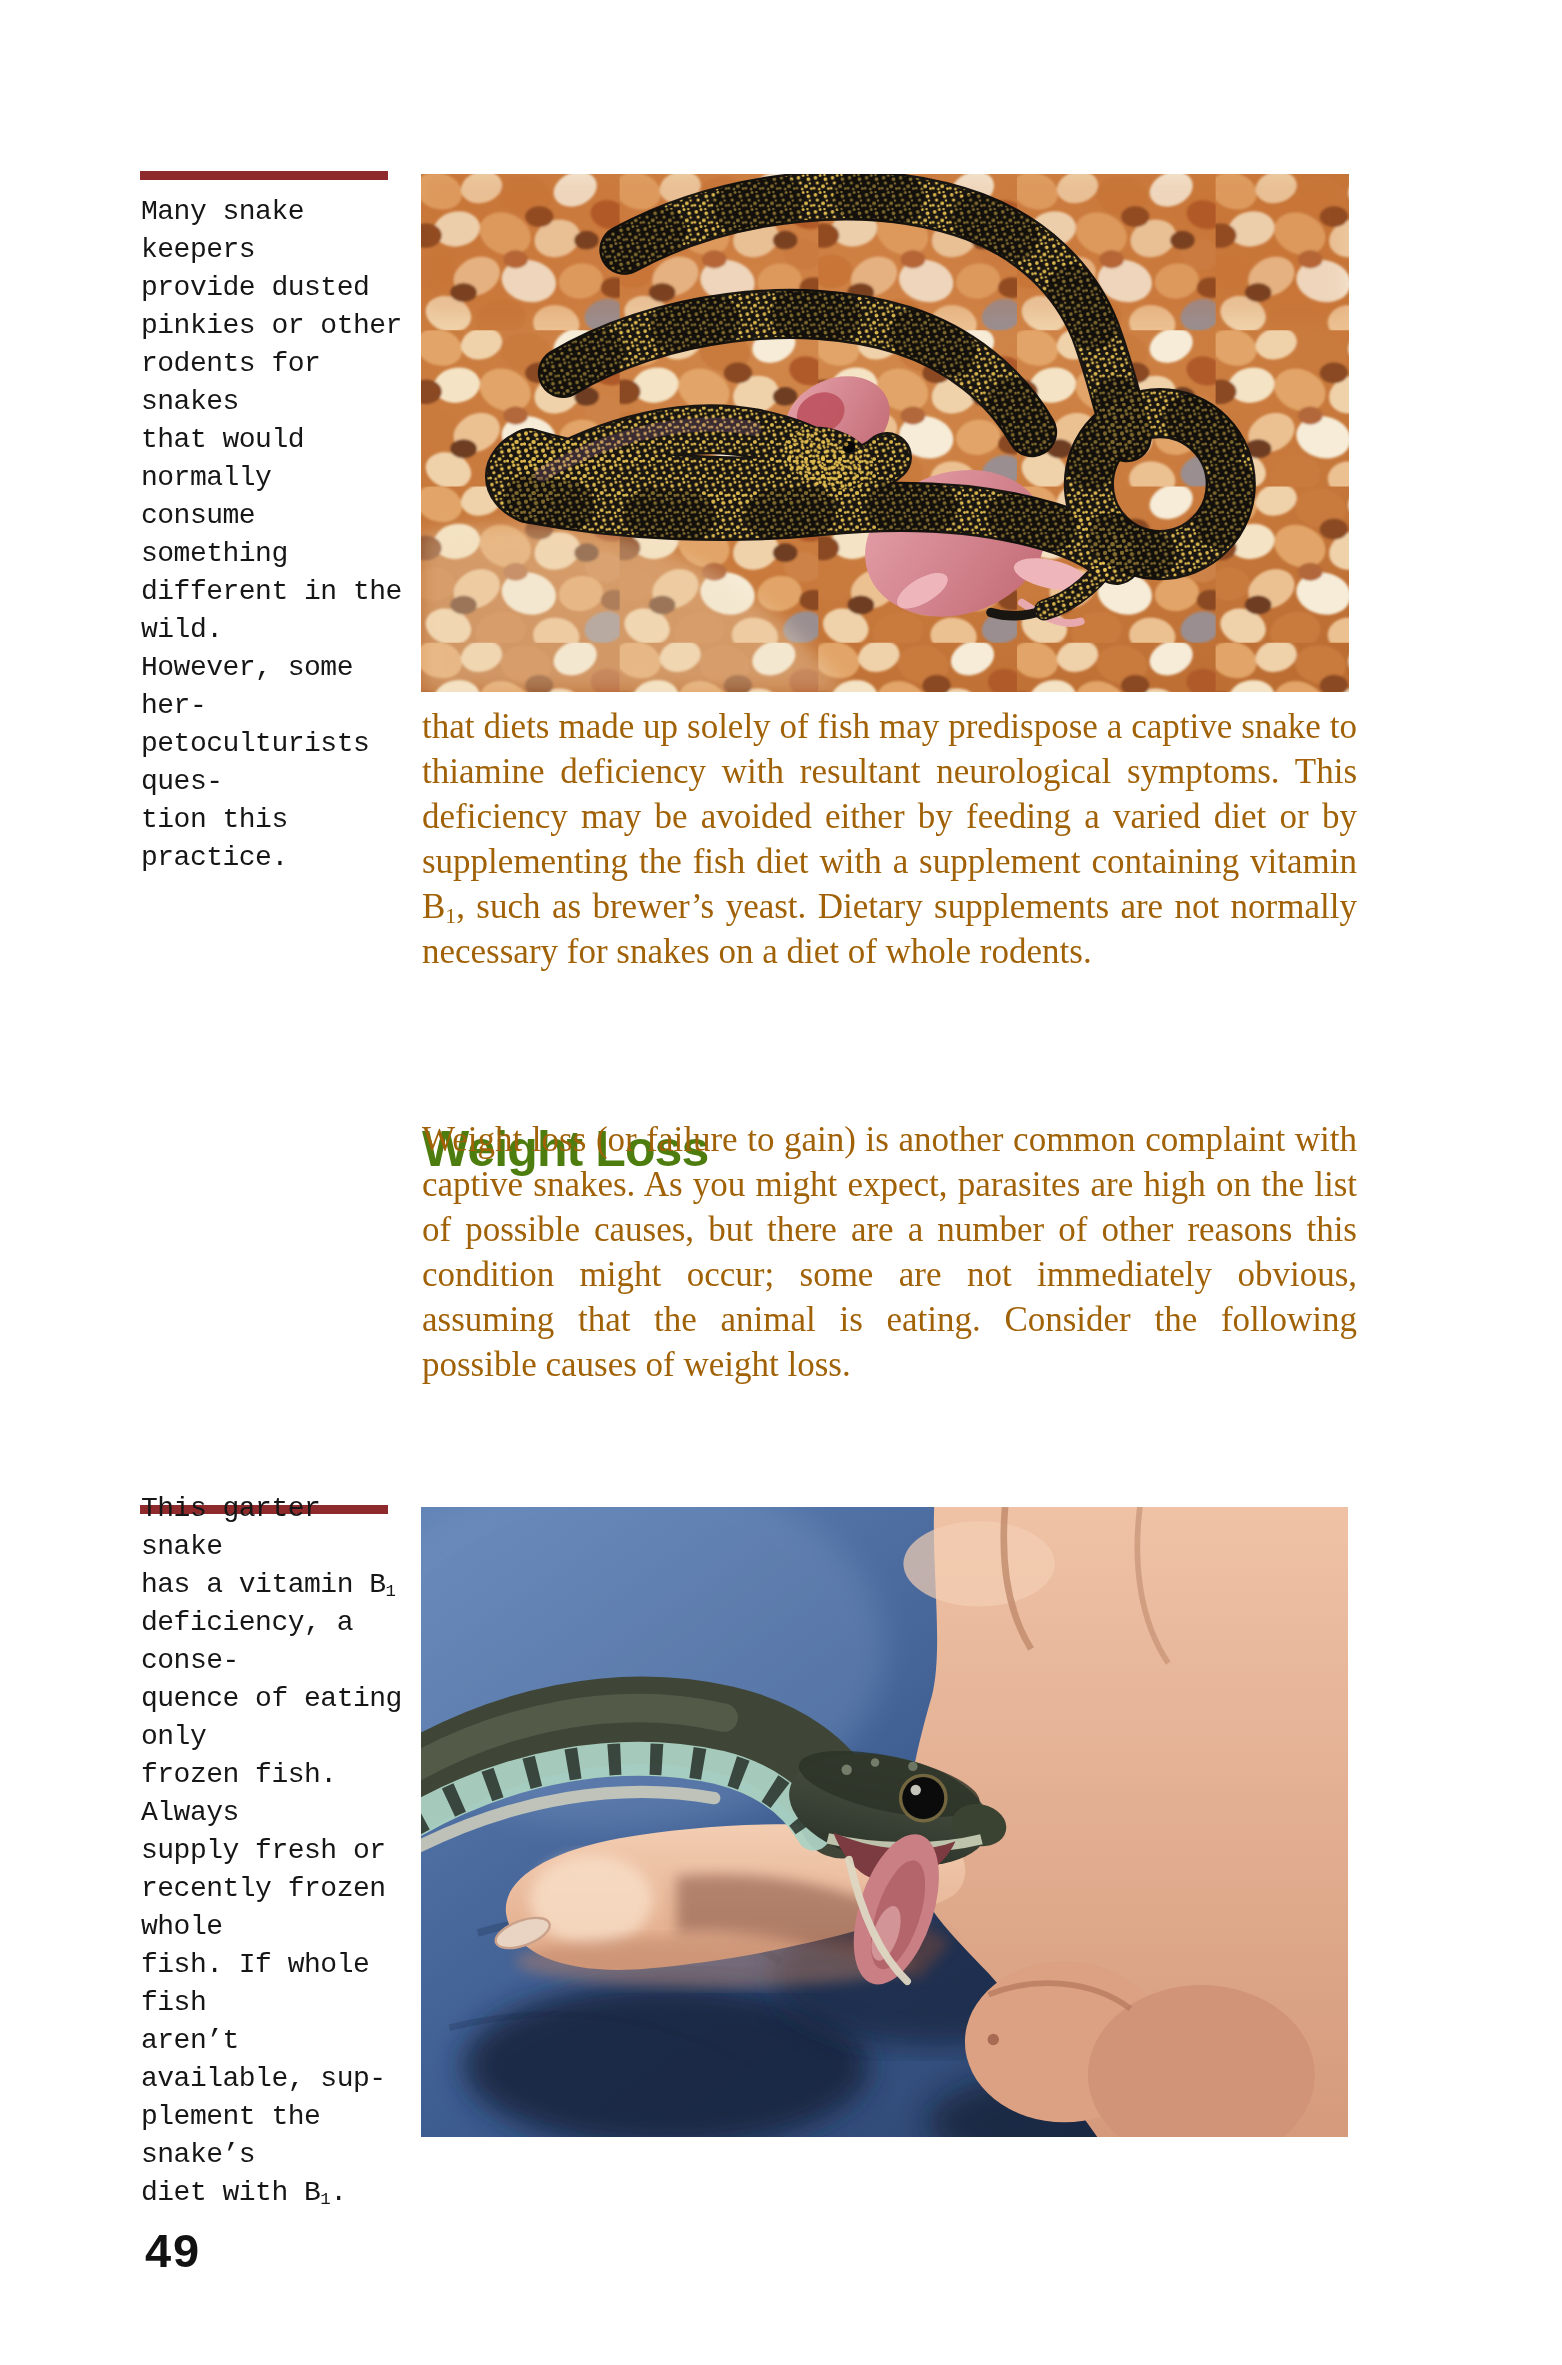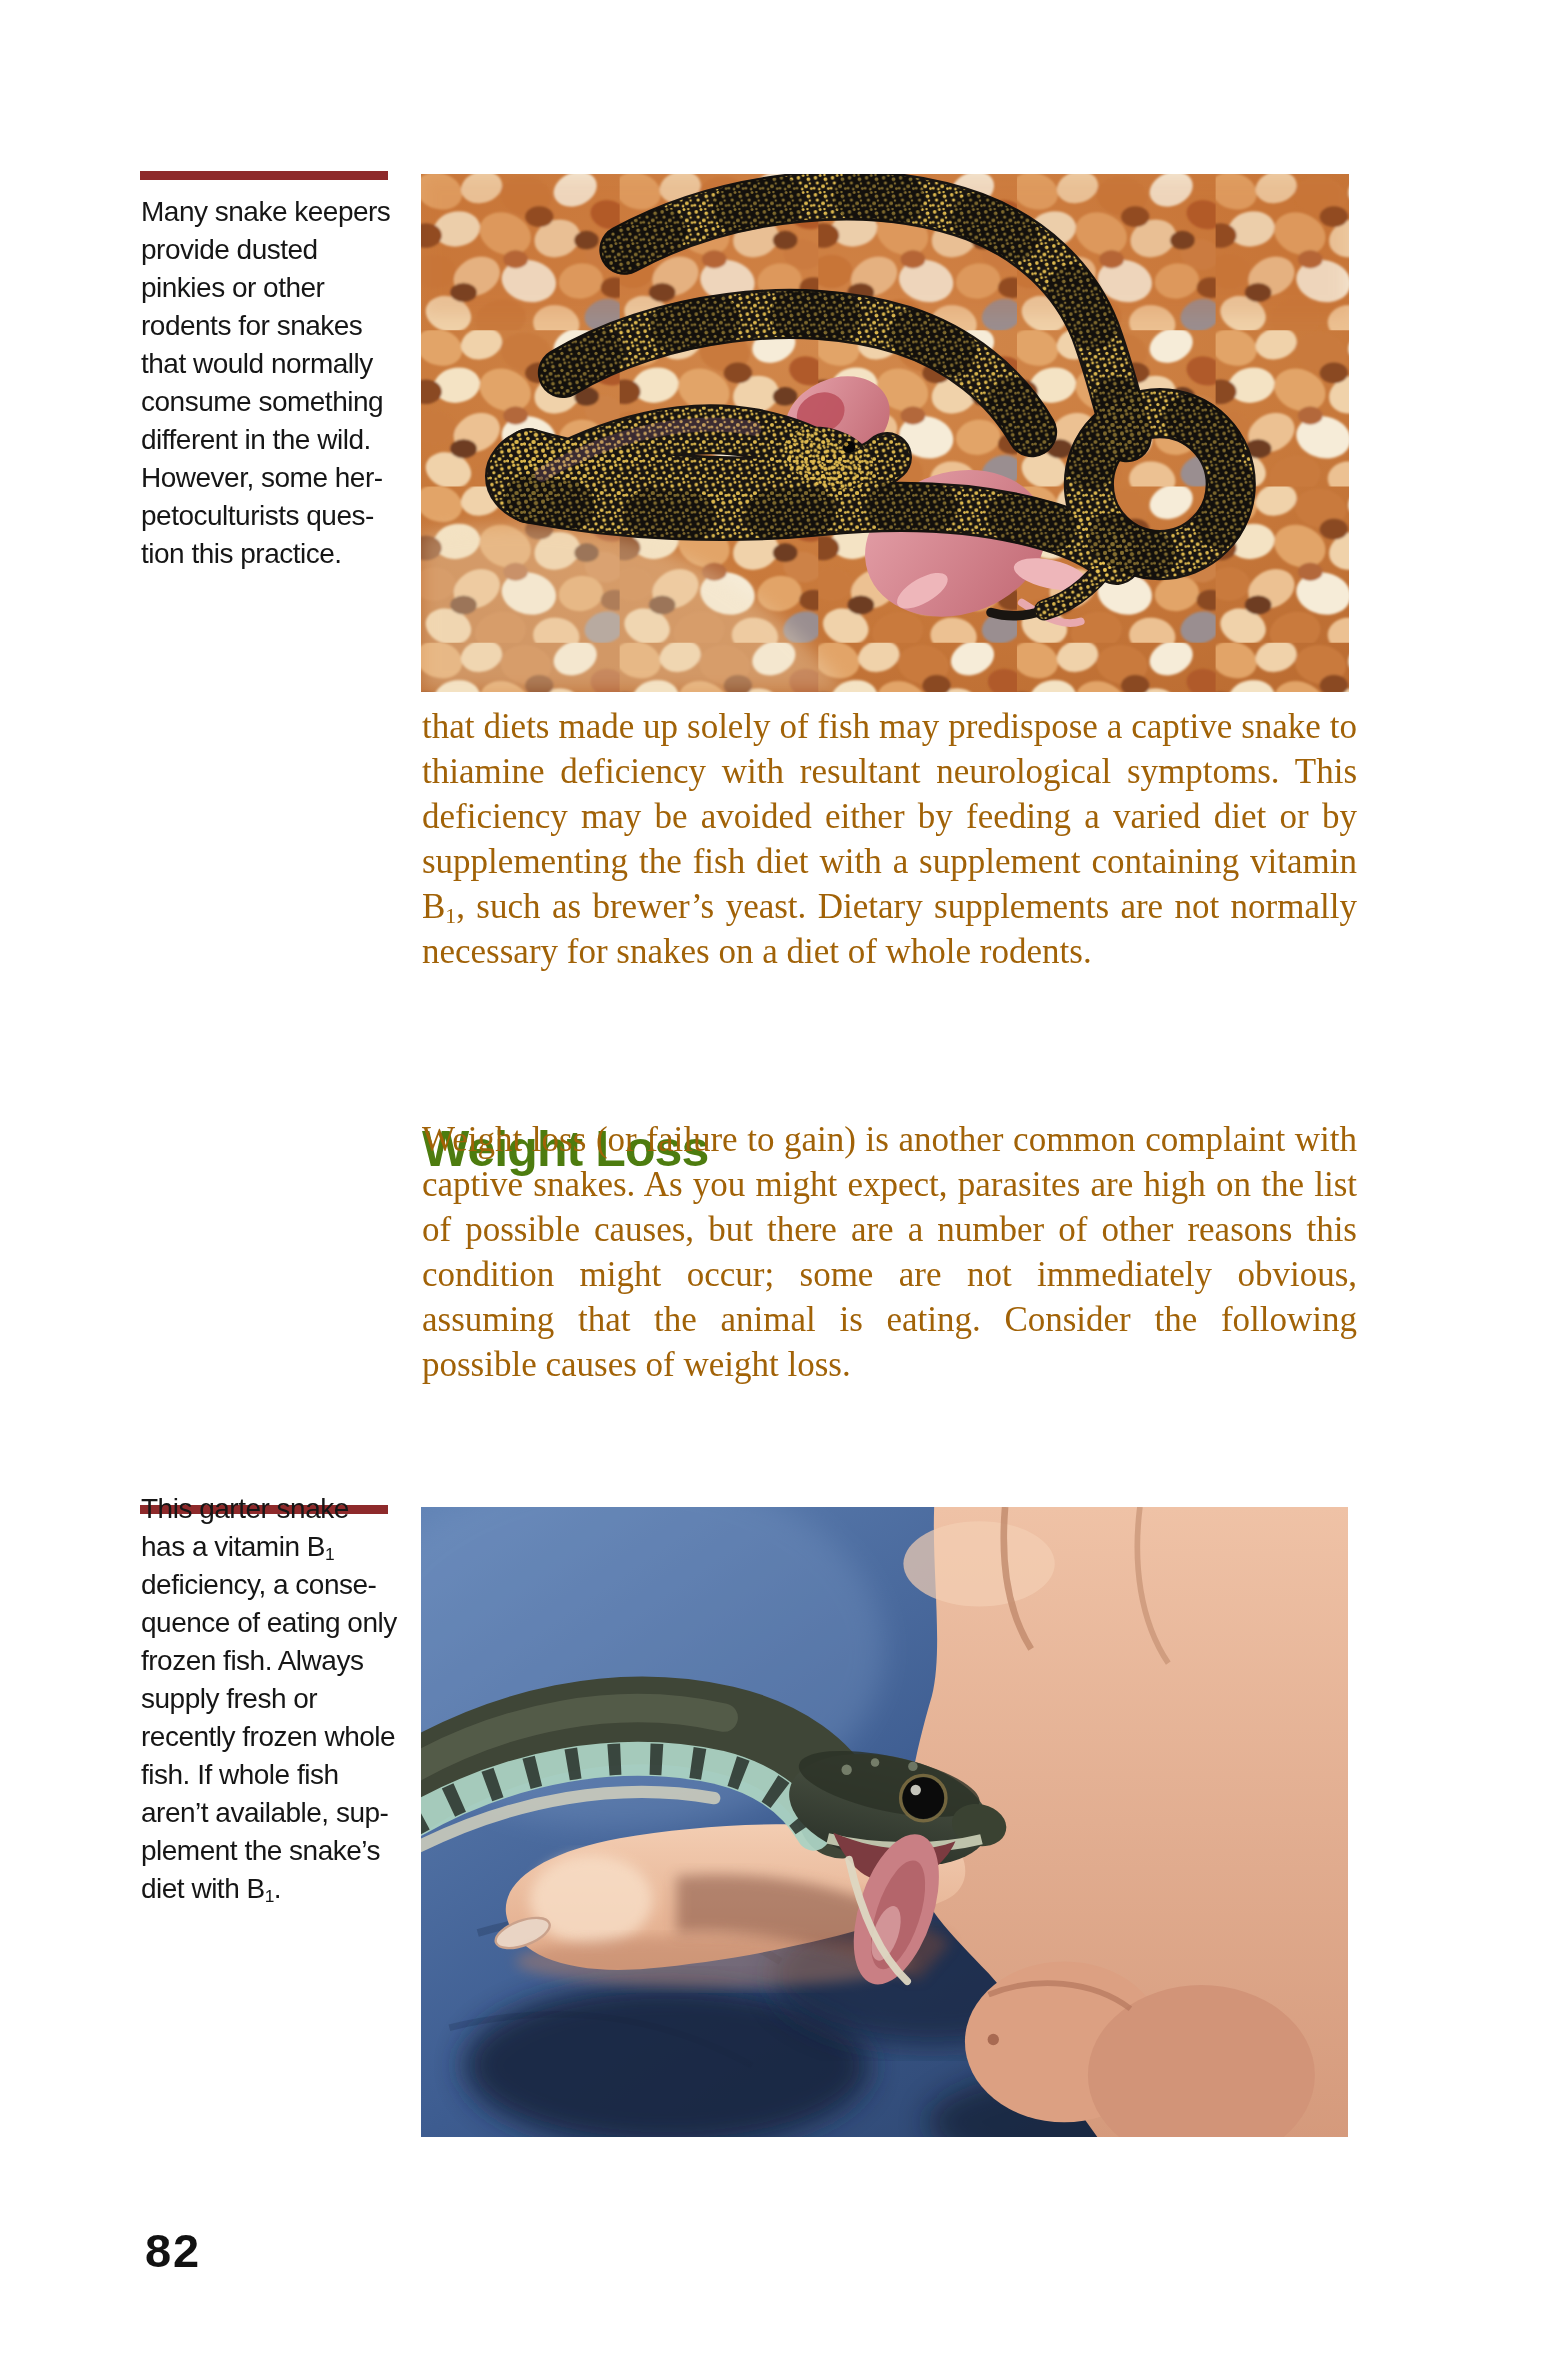--- a/index.html
+++ b/index.html
@@ -1,19 +1,19 @@
 <!DOCTYPE html>
 <html style="font-size:7.6px"><head>
 <meta charset="utf-8">
 <style>
   *{margin:0;padding:0;box-sizing:border-box}
   html,body{width:1562px;height:2411px}
   body{position:relative;background:#ffffff;color:#151310;font-family:"Liberation Sans",sans-serif;overflow:hidden}
   .rule{position:absolute;left:140px;width:248px;height:9px;background:var(--accent,#8e2a2b)}
-  .caption{position:absolute;left:141px;width:277px;font-family:Liberation Sans, sans-serif;
+  .caption{position:absolute;left:141px;width:277px;font-family:Liberation Mono, monospace;
            font-size:28px;line-height:38px;letter-spacing:-0.5px;color:#161616}
   .caption sub,.body-text sub{font-size:62%;line-height:0;vertical-align:baseline;position:relative;top:.22em}
   .body-text{position:absolute;left:422px;width:935px;font-family:"Liberation Serif",serif;
              font-size:35px;line-height:45px;text-align:justify;color:#a16207}
   .heading{position:absolute;left:422px;font-family:"Liberation Sans",sans-serif;font-weight:bold;
            font-size:50px;letter-spacing:-0.9px;color:#4d7c0f}
   .photo{position:absolute;overflow:hidden;background:#caa27a}
   .photo svg{display:block;width:100%;height:100%}
   .pagenum{position:absolute;left:145px;top:2223px;font-family:"Liberation Sans",sans-serif;
            font-weight:bold;font-size:47px;letter-spacing:1.9px;color:#121212}
@@ -233,16 +233,16 @@
 
         <g>
           <circle cx="1062" cy="615" r="48" fill="none" stroke="#857244" stroke-width="7" opacity="0.8"></circle>
           <circle cx="1062" cy="615" r="44" fill="#0b0b0b"></circle>
           <circle cx="1046" cy="598" r="11" fill="#e6e6da" opacity="0.85"></circle>
         </g>
       </g>
     </svg>
   </figure>
 
-  <div class="pagenum">82</div>
+  <div class="pagenum">49</div>
 
 </main>
 
 
 </body></html>

